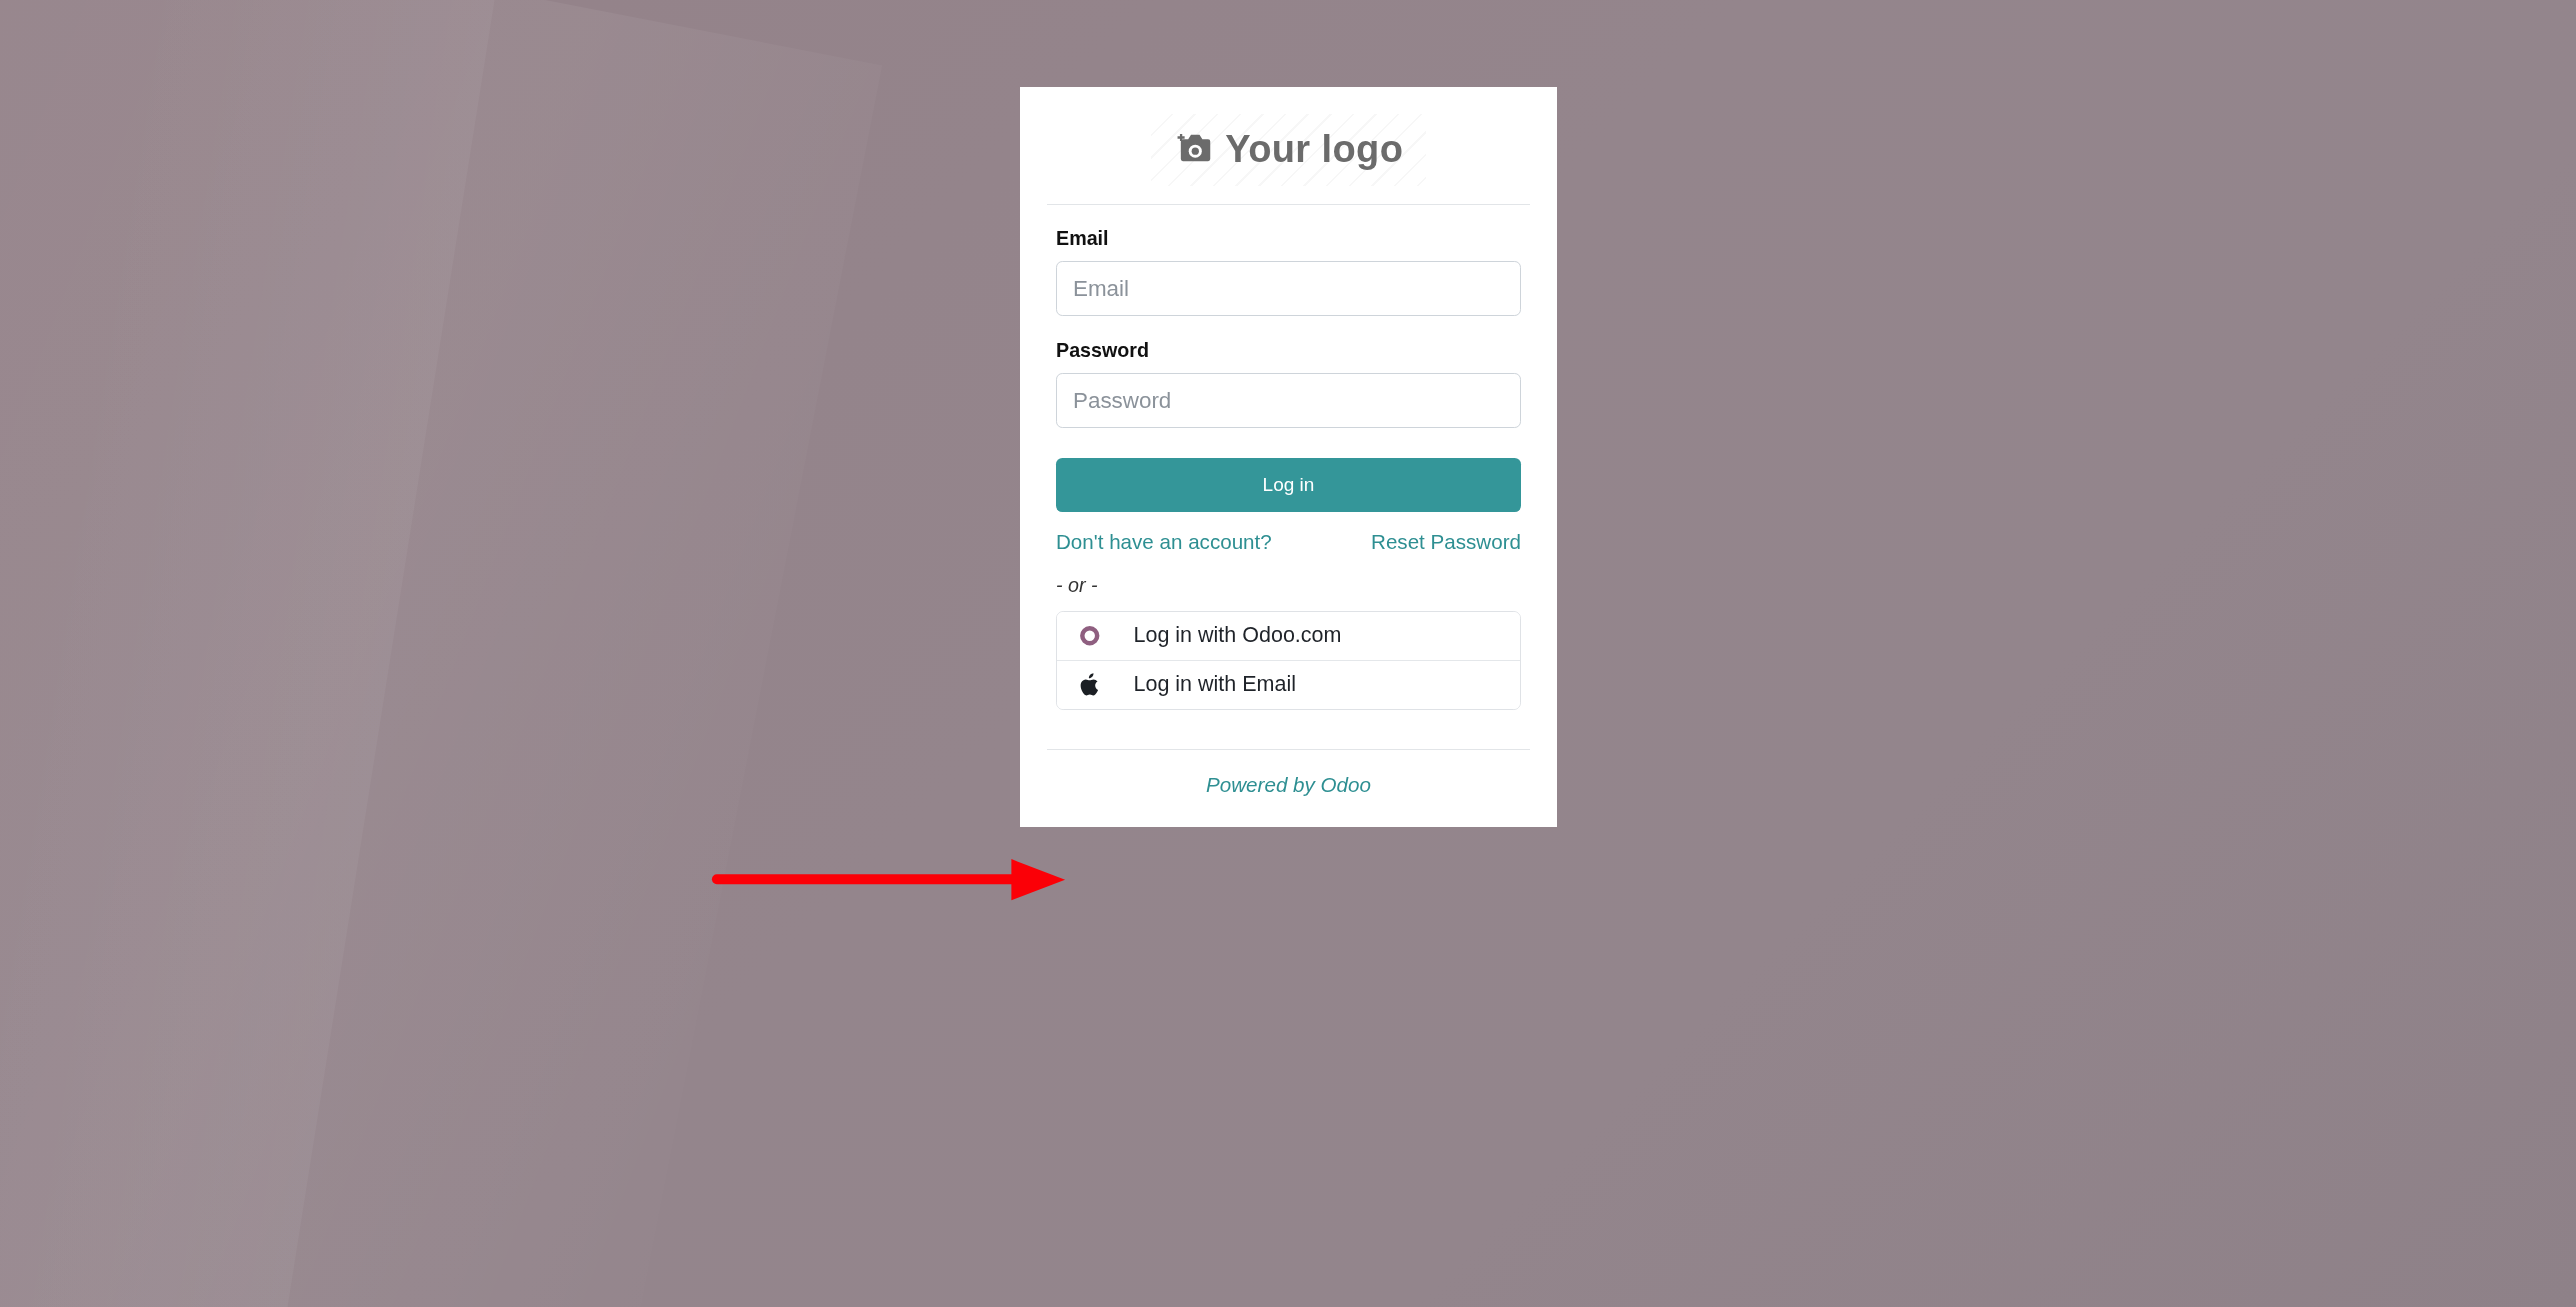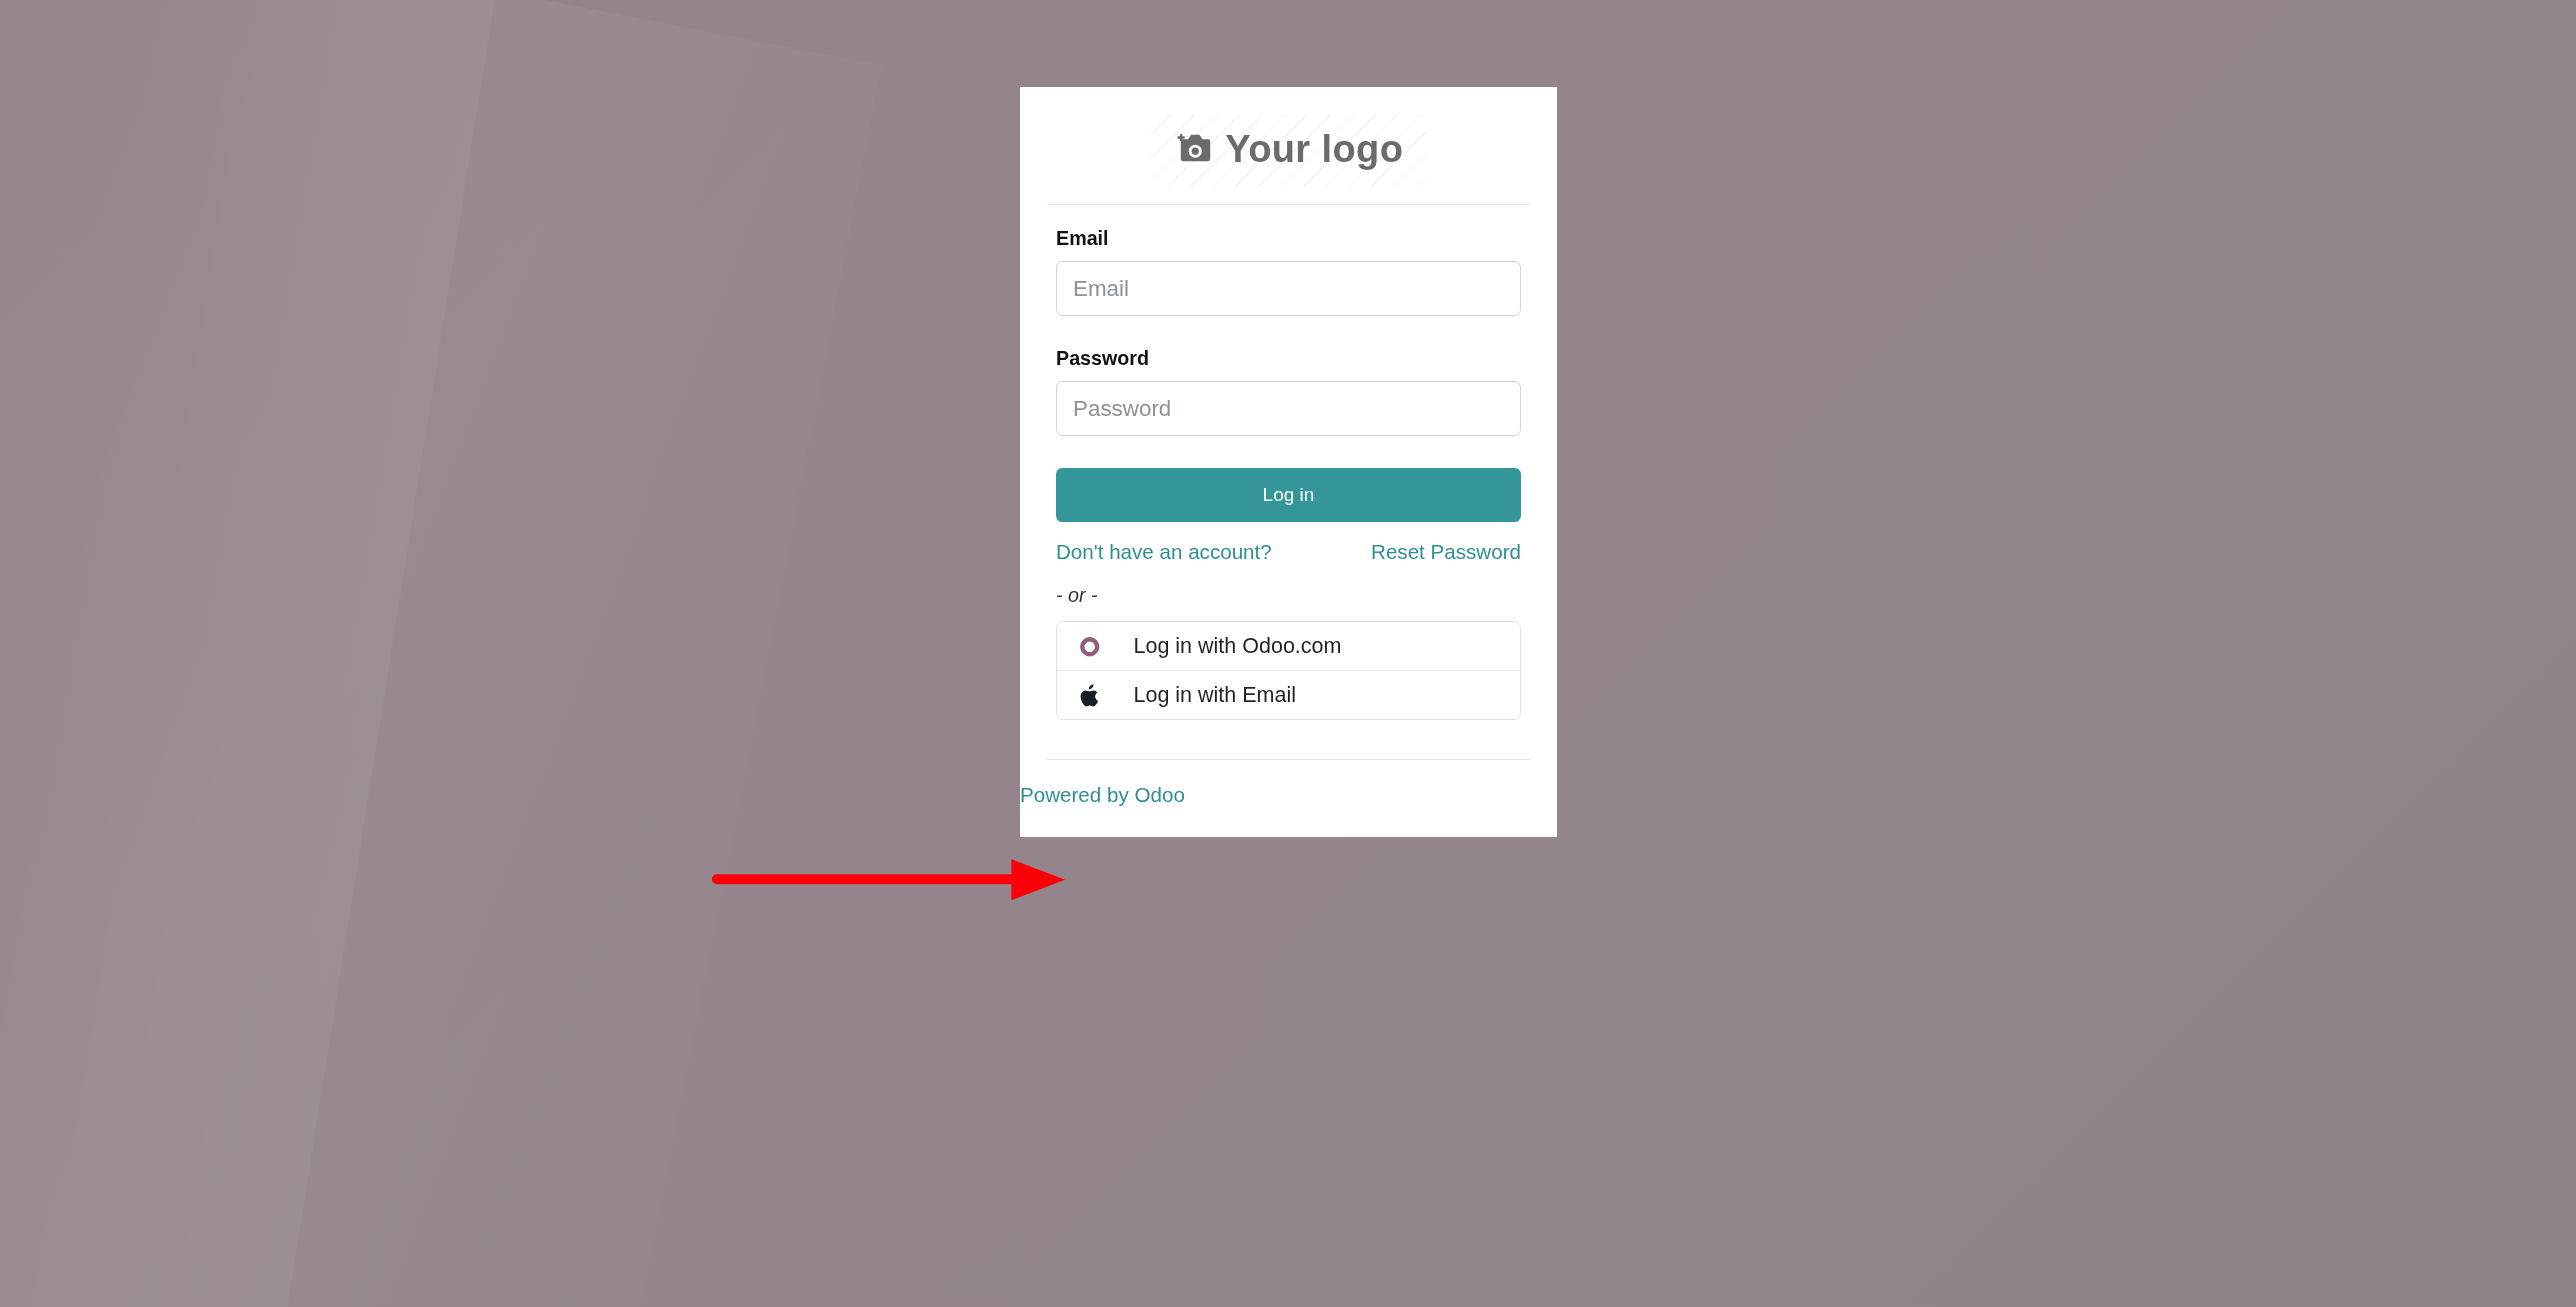--- a/index.html
+++ b/index.html
@@ -94,21 +94,21 @@
   .card-divider {
     height: 0.9px;
     background: #e2e5e8;
     margin: 18px 27px 0 27px;
   }
 
   
   .card-body {
     padding: 23px 36px 0 36px;
   }
-  .field-group { margin-bottom: 32px; }
+  .field-group { margin-bottom: 24px; }
   .field-label {
     display: block;
     font-size: 19.7px;
     font-weight: bold;
     color: #111111;
     margin-bottom: 11.6px;
     line-height: 1.1;
   }
   .text-input {
     display: block;
@@ -197,21 +197,23 @@
     align-items: center;
     justify-content: center;
   }
 
   .footer-divider {
     height: 0.9px;
     background: #e2e5e8;
     margin: 39px 27px 0 27px;
   }
   .card-footer {
+    text-align: center;
     padding: 23px 0 30px 0;
+    font-style: italic;
   }
   .footer-link {
     font-size: 20.6px;
     color: #2e8f92;
     text-decoration: none;
     cursor: pointer;
   }
 
   
   #annotation-arrow {

